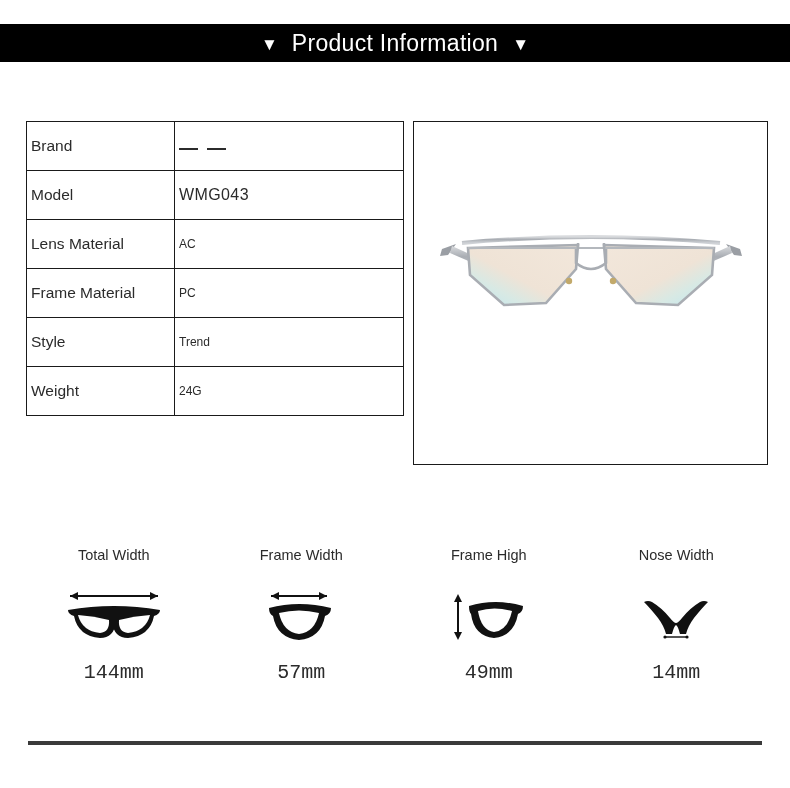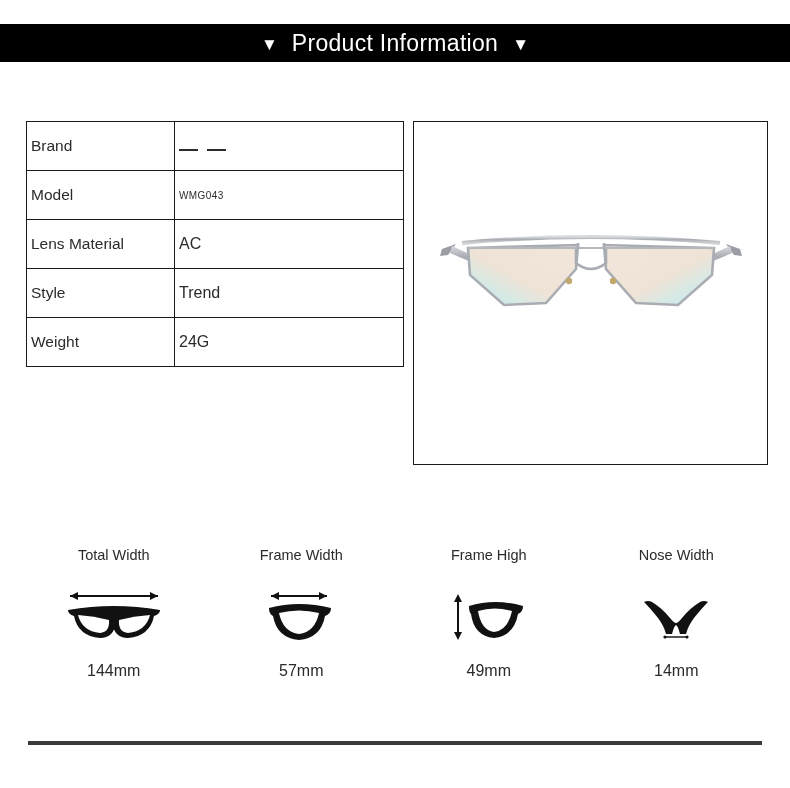--- a/index.html
+++ b/index.html
@@ -57,24 +57,24 @@
     vertical-align: middle;
     color: #2b2b2b;
     padding: 0 4px;
   }
   .spec-table td.label {
     width: 139px;
     font-size: 15.5px;
   }
   .spec-table td.value {
     width: 220px;
+    font-size: 12px;
+  }
+  .spec-table td.value.small {
     font-size: 16px;
-  }
-  .spec-table td.value.small {
-    font-size: 10px;
     letter-spacing: 0.4px;
   }
   .dash-pair {
     display: inline-flex;
     align-items: center;
     gap: 9px;
   }
   .dash-pair i {
     display: block;
     width: 19px;
@@ -122,22 +122,22 @@
     margin-bottom: 24px;
     white-space: nowrap;
   }
   .measure-col .m-icon {
     height: 58px;
     display: flex;
     align-items: center;
     justify-content: center;
   }
   .measure-col .m-value {
-    font-family: Liberation Sans, sans-serif;
-    font-size: 16px;
+    font-family: Liberation Mono, monospace;
+    font-size: 20px;
     color: #2b2b2b;
     line-height: 1;
     margin-top: 18px;
     white-space: nowrap;
   }
 
   
   .footer-rule {
     position: absolute;
     left: 28px;
@@ -167,20 +167,24 @@
           </span>
       </td>
     </tr>
     <tr>
       <td class="label">Model</td>
       <td class="value small">WMG043</td>
     </tr>
     <tr>
       <td class="label">Lens Material</td>
       <td class="value">AC</td>
+    </tr>
+    <tr>
+      <td class="label">Frame Material</td>
+      <td class="value">PC</td>
     </tr>
     <tr>
       <td class="label">Style</td>
       <td class="value">Trend</td>
     </tr>
     <tr>
       <td class="label">Weight</td>
       <td class="value">24G</td>
     </tr>
   </tbody>

